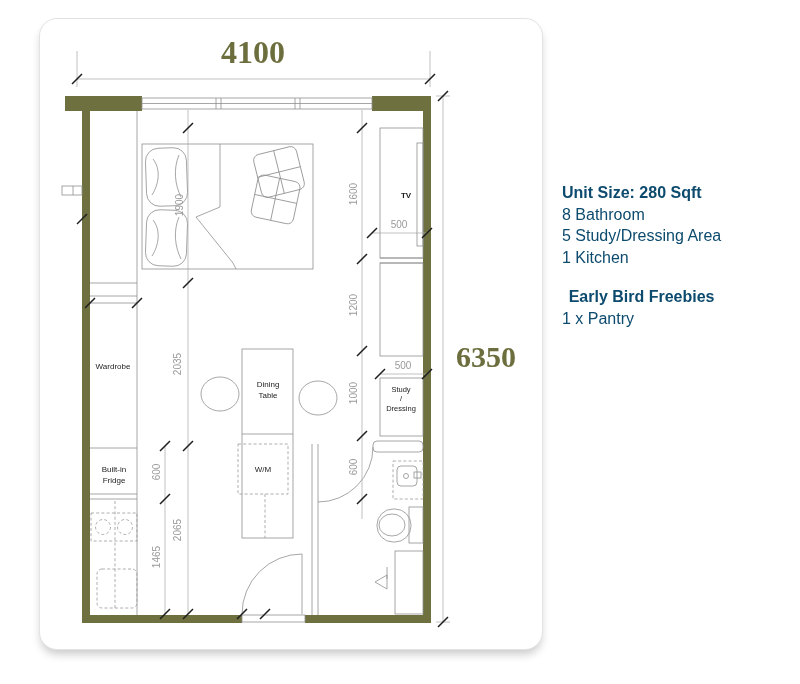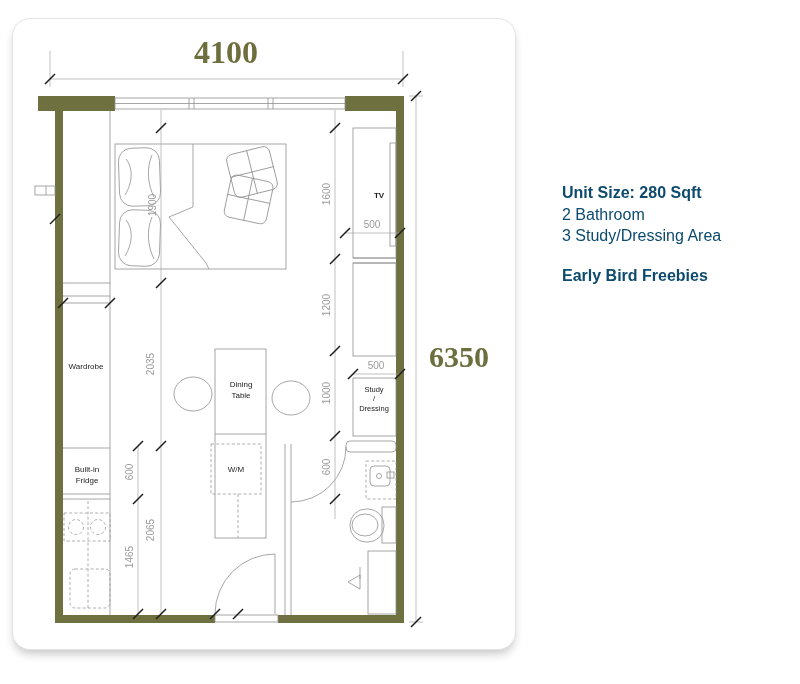--- a/index.html
+++ b/index.html
@@ -1,33 +1,33 @@
 <!DOCTYPE html>
 <html><head>
 <meta charset="utf-8">
 <style>
   html,body{margin:0;padding:0;background:#ffffff;}
   body{width:800px;height:684px;position:relative;font-family:"Liberation Sans",sans-serif;overflow:hidden;}
-  .card{position:absolute;left:12px;top:18px;width:502px;height:630px;background:#fff;
+  .card{position:absolute;left:39px;top:18px;width:502px;height:630px;background:#fff;
         border:1px solid #e3e3e3;border-radius:18px;box-shadow:0 6px 10px -2px rgba(0,0,0,.22);}
   .card svg{position:absolute;left:0;top:0;}
   
   .ln{stroke:#8f8f8f;stroke-width:.8;fill:none;}
   .lnl{stroke:#a8a8a8;stroke-width:.7;fill:none;}
   .lnd{stroke:#9a9a9a;stroke-width:.8;fill:none;stroke-dasharray:3 2.2;}
   .wall{fill:#6e7040;}
   .tick{stroke:#1f1f1f;stroke-width:1.5;fill:none;}
   .dimtxt{fill:#9a9a9a;font-size:10px;font-family:"Liberation Sans",sans-serif;}
   .lbl{fill:#1c1c1c;font-size:8px;font-family:"Liberation Sans",sans-serif;}
   .lbl7{fill:#1c1c1c;font-size:7.5px;font-family:"Liberation Sans",sans-serif;}
   .big{fill:#6c6e3d;font-family:"Liberation Serif",serif;font-weight:bold;}
   
   .info{position:absolute;left:562px;top:182px;color:#0c4a6e;font-size:16px;line-height:21.6px;}
   .info .bold{font-weight:700;}
-  .group2{margin-top:18px;}
+  .group2{margin-top:18px;text-align:center;}
 </style>
 </head>
 <body>
 
 <div class="card">
   <svg width="502" height="630" viewBox="0 0 502 630">
 
     <g>
       <path class="lnl" d="M37,32 V68 M390,32 V68 M37,60 H390"></path>
       <path class="tick" d="M32,65 L42,55 M385,65 L395,55"></path>
@@ -189,16 +189,18 @@
     <g>
       <path class="lnl" d="M340,355 H387"></path>
       <path class="tick" d="M335,360 L345,350 M382,360 L392,350"></path>
       <text class="dimtxt" x="363" y="350" text-anchor="middle">500</text>
     </g>
   </svg>
 </div>
 
 <div class="info">
   <div class="bold">Unit Size: 280 Sqft</div>
-  <div>2 Bathroom</div>
-  <div>3 Study/Dressing Area</div>
+  <div>8 Bathroom</div>
+  <div>5 Study/Dressing Area</div>
+  <div>1 Kitchen</div>
   <div class="bold group2">Early Bird Freebies</div>
+  <div>1 x Pantry</div>
 </div>
 
 </body></html>

